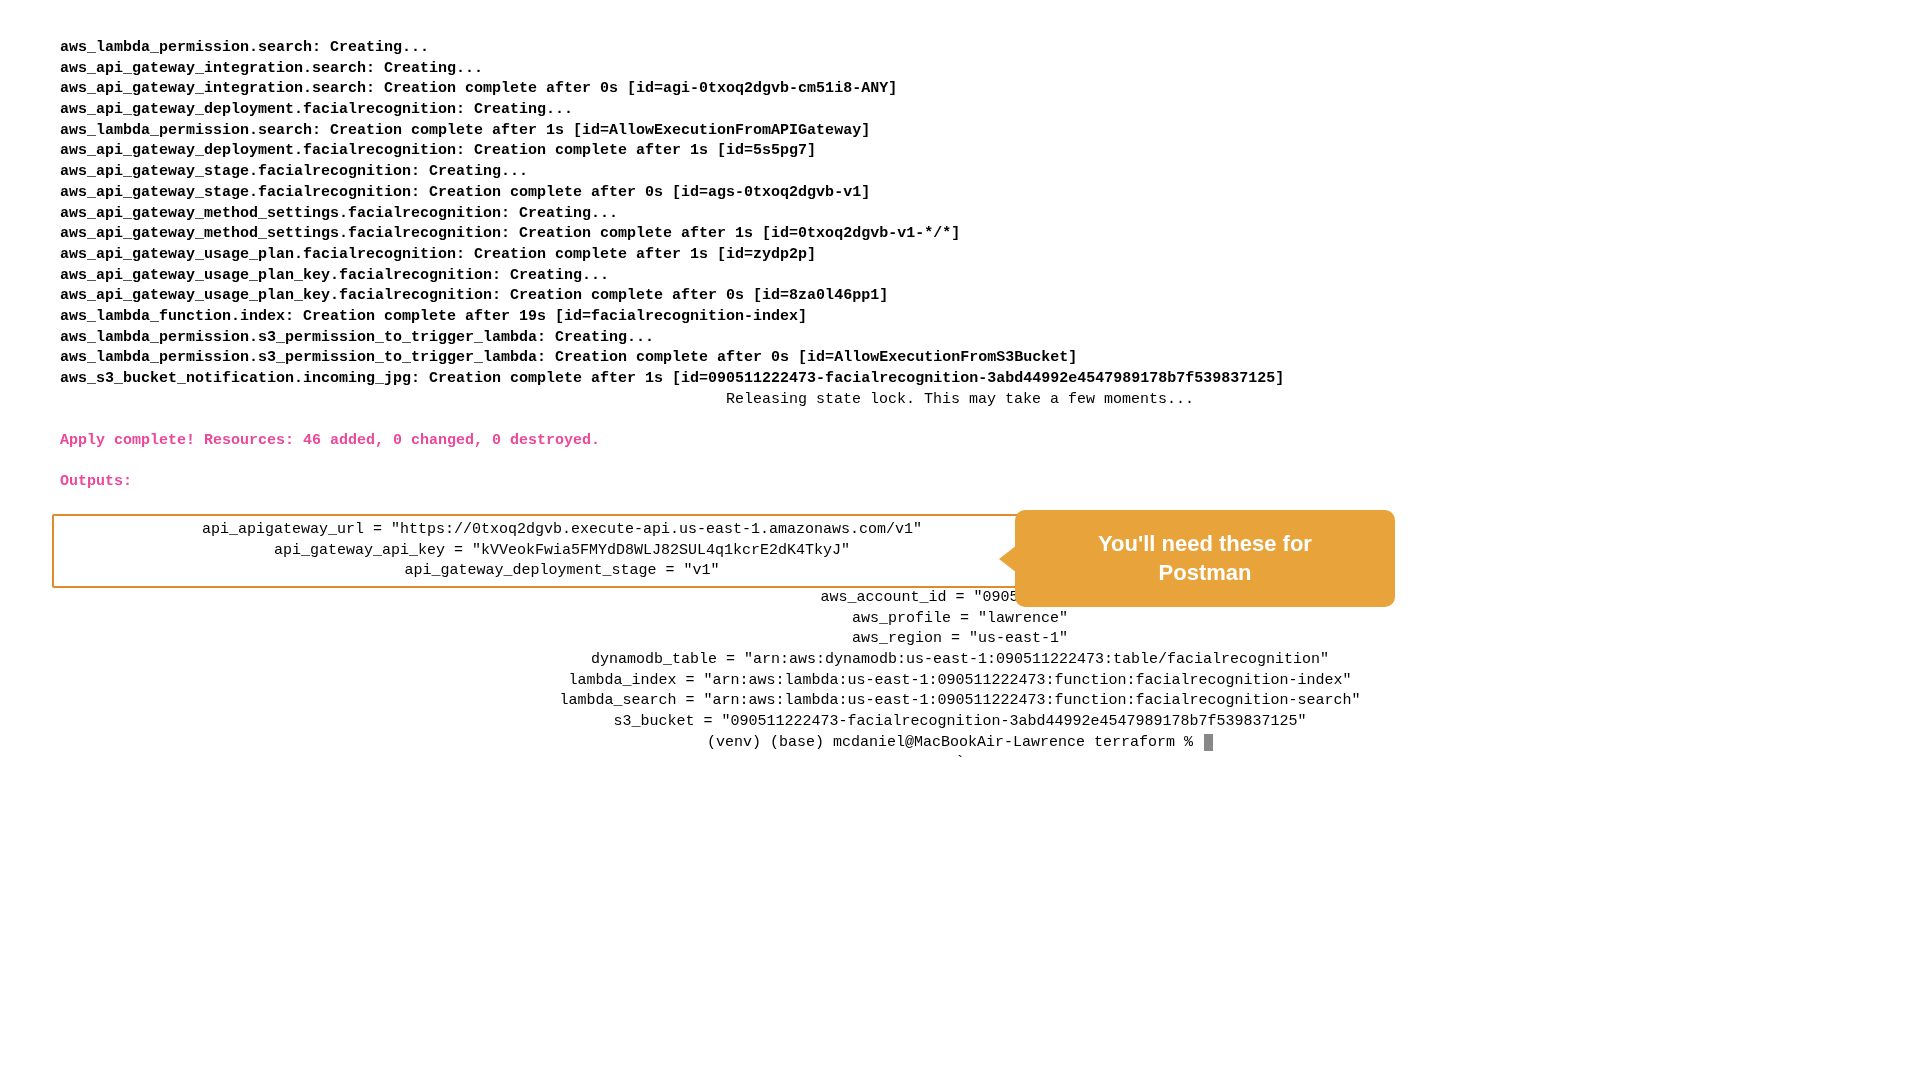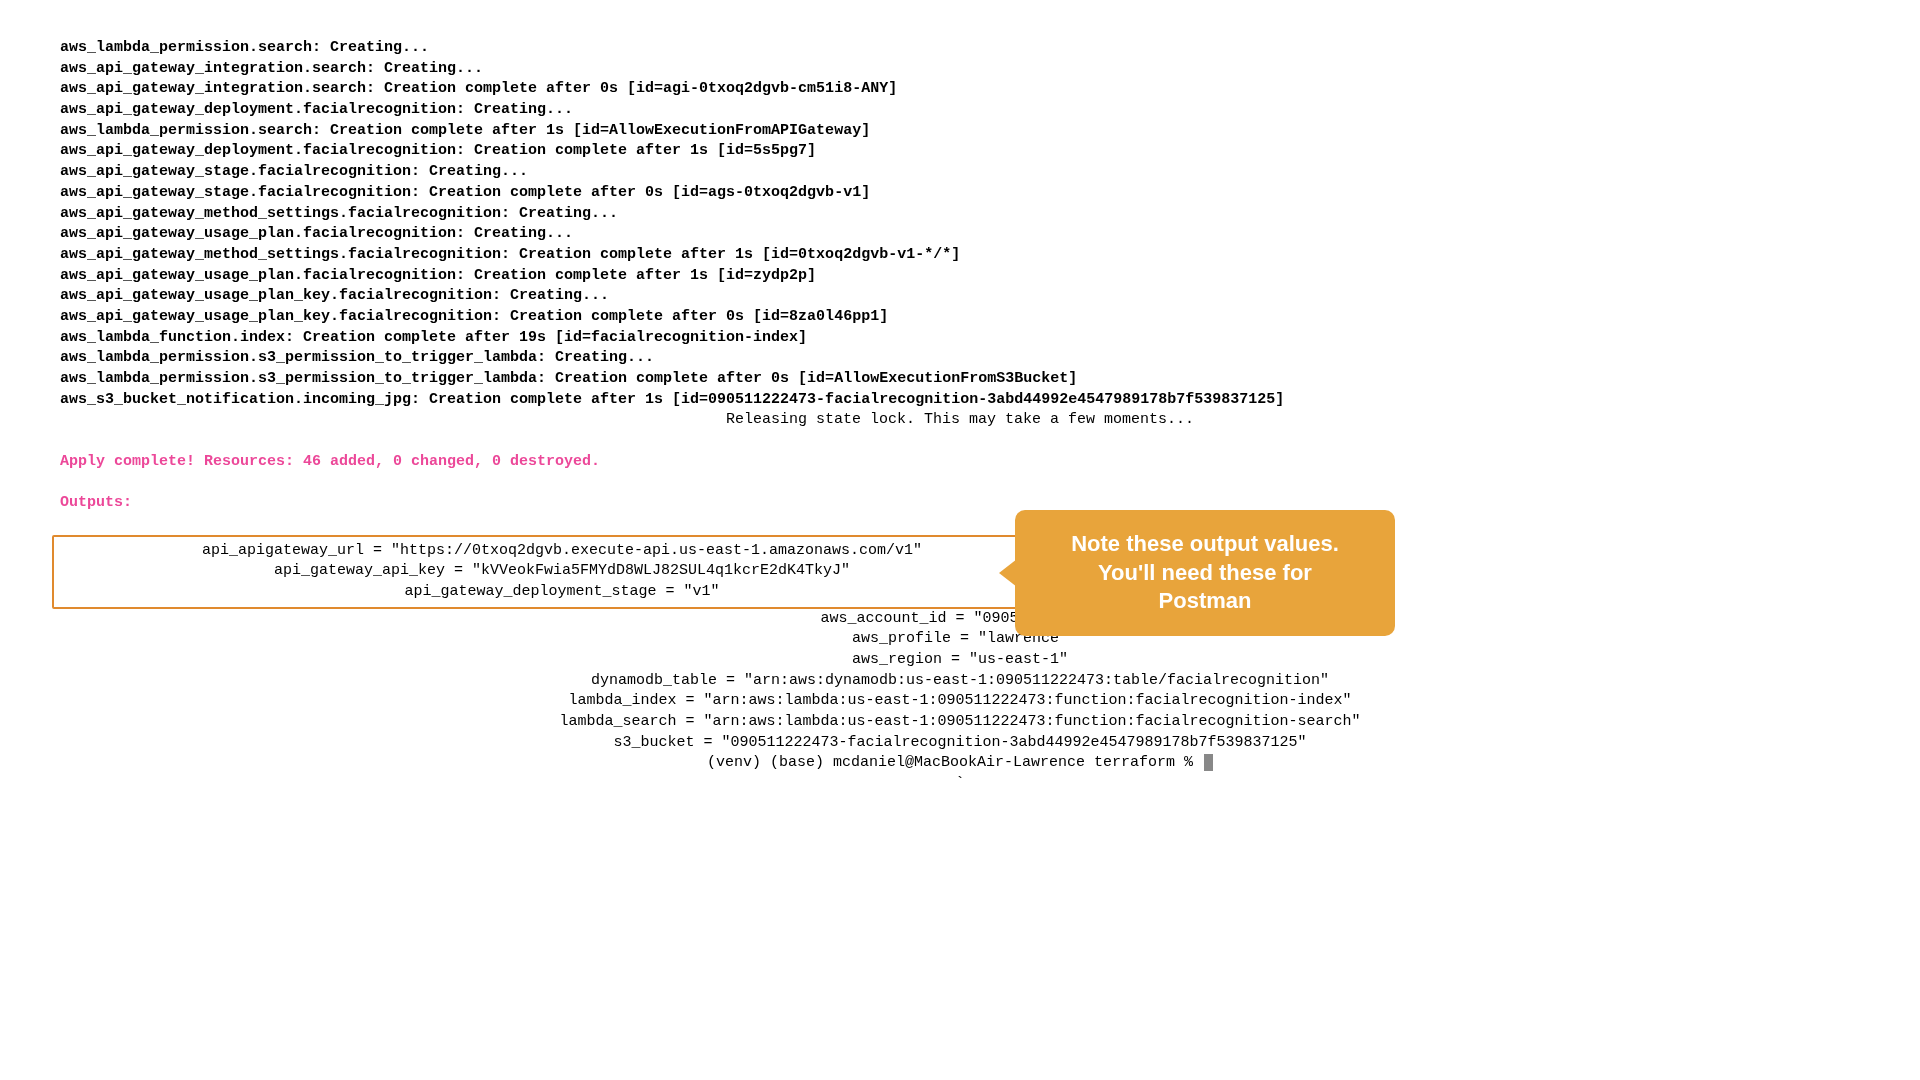--- a/index.html
+++ b/index.html
@@ -80,21 +80,20 @@
 <div>
   <div class="bold">aws_lambda_permission.search: Creating...</div>
   <div class="bold">aws_api_gateway_integration.search: Creating...</div>
   <div class="bold">aws_api_gateway_integration.search: Creation complete after 0s [id=agi-0txoq2dgvb-cm51i8-ANY]</div>
   <div class="bold">aws_api_gateway_deployment.facialrecognition: Creating...</div>
   <div class="bold">aws_lambda_permission.search: Creation complete after 1s [id=AllowExecutionFromAPIGateway]</div>
   <div class="bold">aws_api_gateway_deployment.facialrecognition: Creation complete after 1s [id=5s5pg7]</div>
   <div class="bold">aws_api_gateway_stage.facialrecognition: Creating...</div>
   <div class="bold">aws_api_gateway_stage.facialrecognition: Creation complete after 0s [id=ags-0txoq2dgvb-v1]</div>
   <div class="bold">aws_api_gateway_method_settings.facialrecognition: Creating...</div>
-  <div class="bold">aws_api_gateway_usage_plan.facialrecognition: Creating...</div>
   <div class="bold">aws_api_gateway_method_settings.facialrecognition: Creation complete after 1s [id=0txoq2dgvb-v1-*/*]</div>
   <div class="bold">aws_api_gateway_usage_plan.facialrecognition: Creation complete after 1s [id=zydp2p]</div>
   <div class="bold">aws_api_gateway_usage_plan_key.facialrecognition: Creating...</div>
   <div class="bold">aws_api_gateway_usage_plan_key.facialrecognition: Creation complete after 0s [id=8za0l46pp1]</div>
   <div class="bold">aws_lambda_function.index: Creation complete after 19s [id=facialrecognition-index]</div>
   <div class="bold">aws_lambda_permission.s3_permission_to_trigger_lambda: Creating...</div>
   <div class="bold">aws_lambda_permission.s3_permission_to_trigger_lambda: Creation complete after 0s [id=AllowExecutionFromS3Bucket]</div>
   <div class="bold">aws_s3_bucket_notification.incoming_jpg: Creation complete after 1s [id=090511222473-facialrecognition-3abd44992e4547989178b7f539837125]</div>
   <div class="normal">Releasing state lock. This may take a few moments...</div>
   <div class="spacer"></div>
@@ -114,16 +113,15 @@
   <div class="normal">lambda_index = "arn:aws:lambda:us-east-1:090511222473:function:facialrecognition-index"</div>
   <div class="normal">lambda_search = "arn:aws:lambda:us-east-1:090511222473:function:facialrecognition-search"</div>
   <div class="normal">s3_bucket = "090511222473-facialrecognition-3abd44992e4547989178b7f539837125"</div>
   <div class="normal">
     <span>(venv) (base) mcdaniel@MacBookAir-Lawrence terraform % </span><span class="cursor"></span>
   </div>
   <div class="normal">`</div>
 </div>
 
 <div class="callout">
-  <div>Note these output values.</div>
   <div>You'll need these for</div>
   <div>Postman</div>
 </div>
 
 </body></html>

